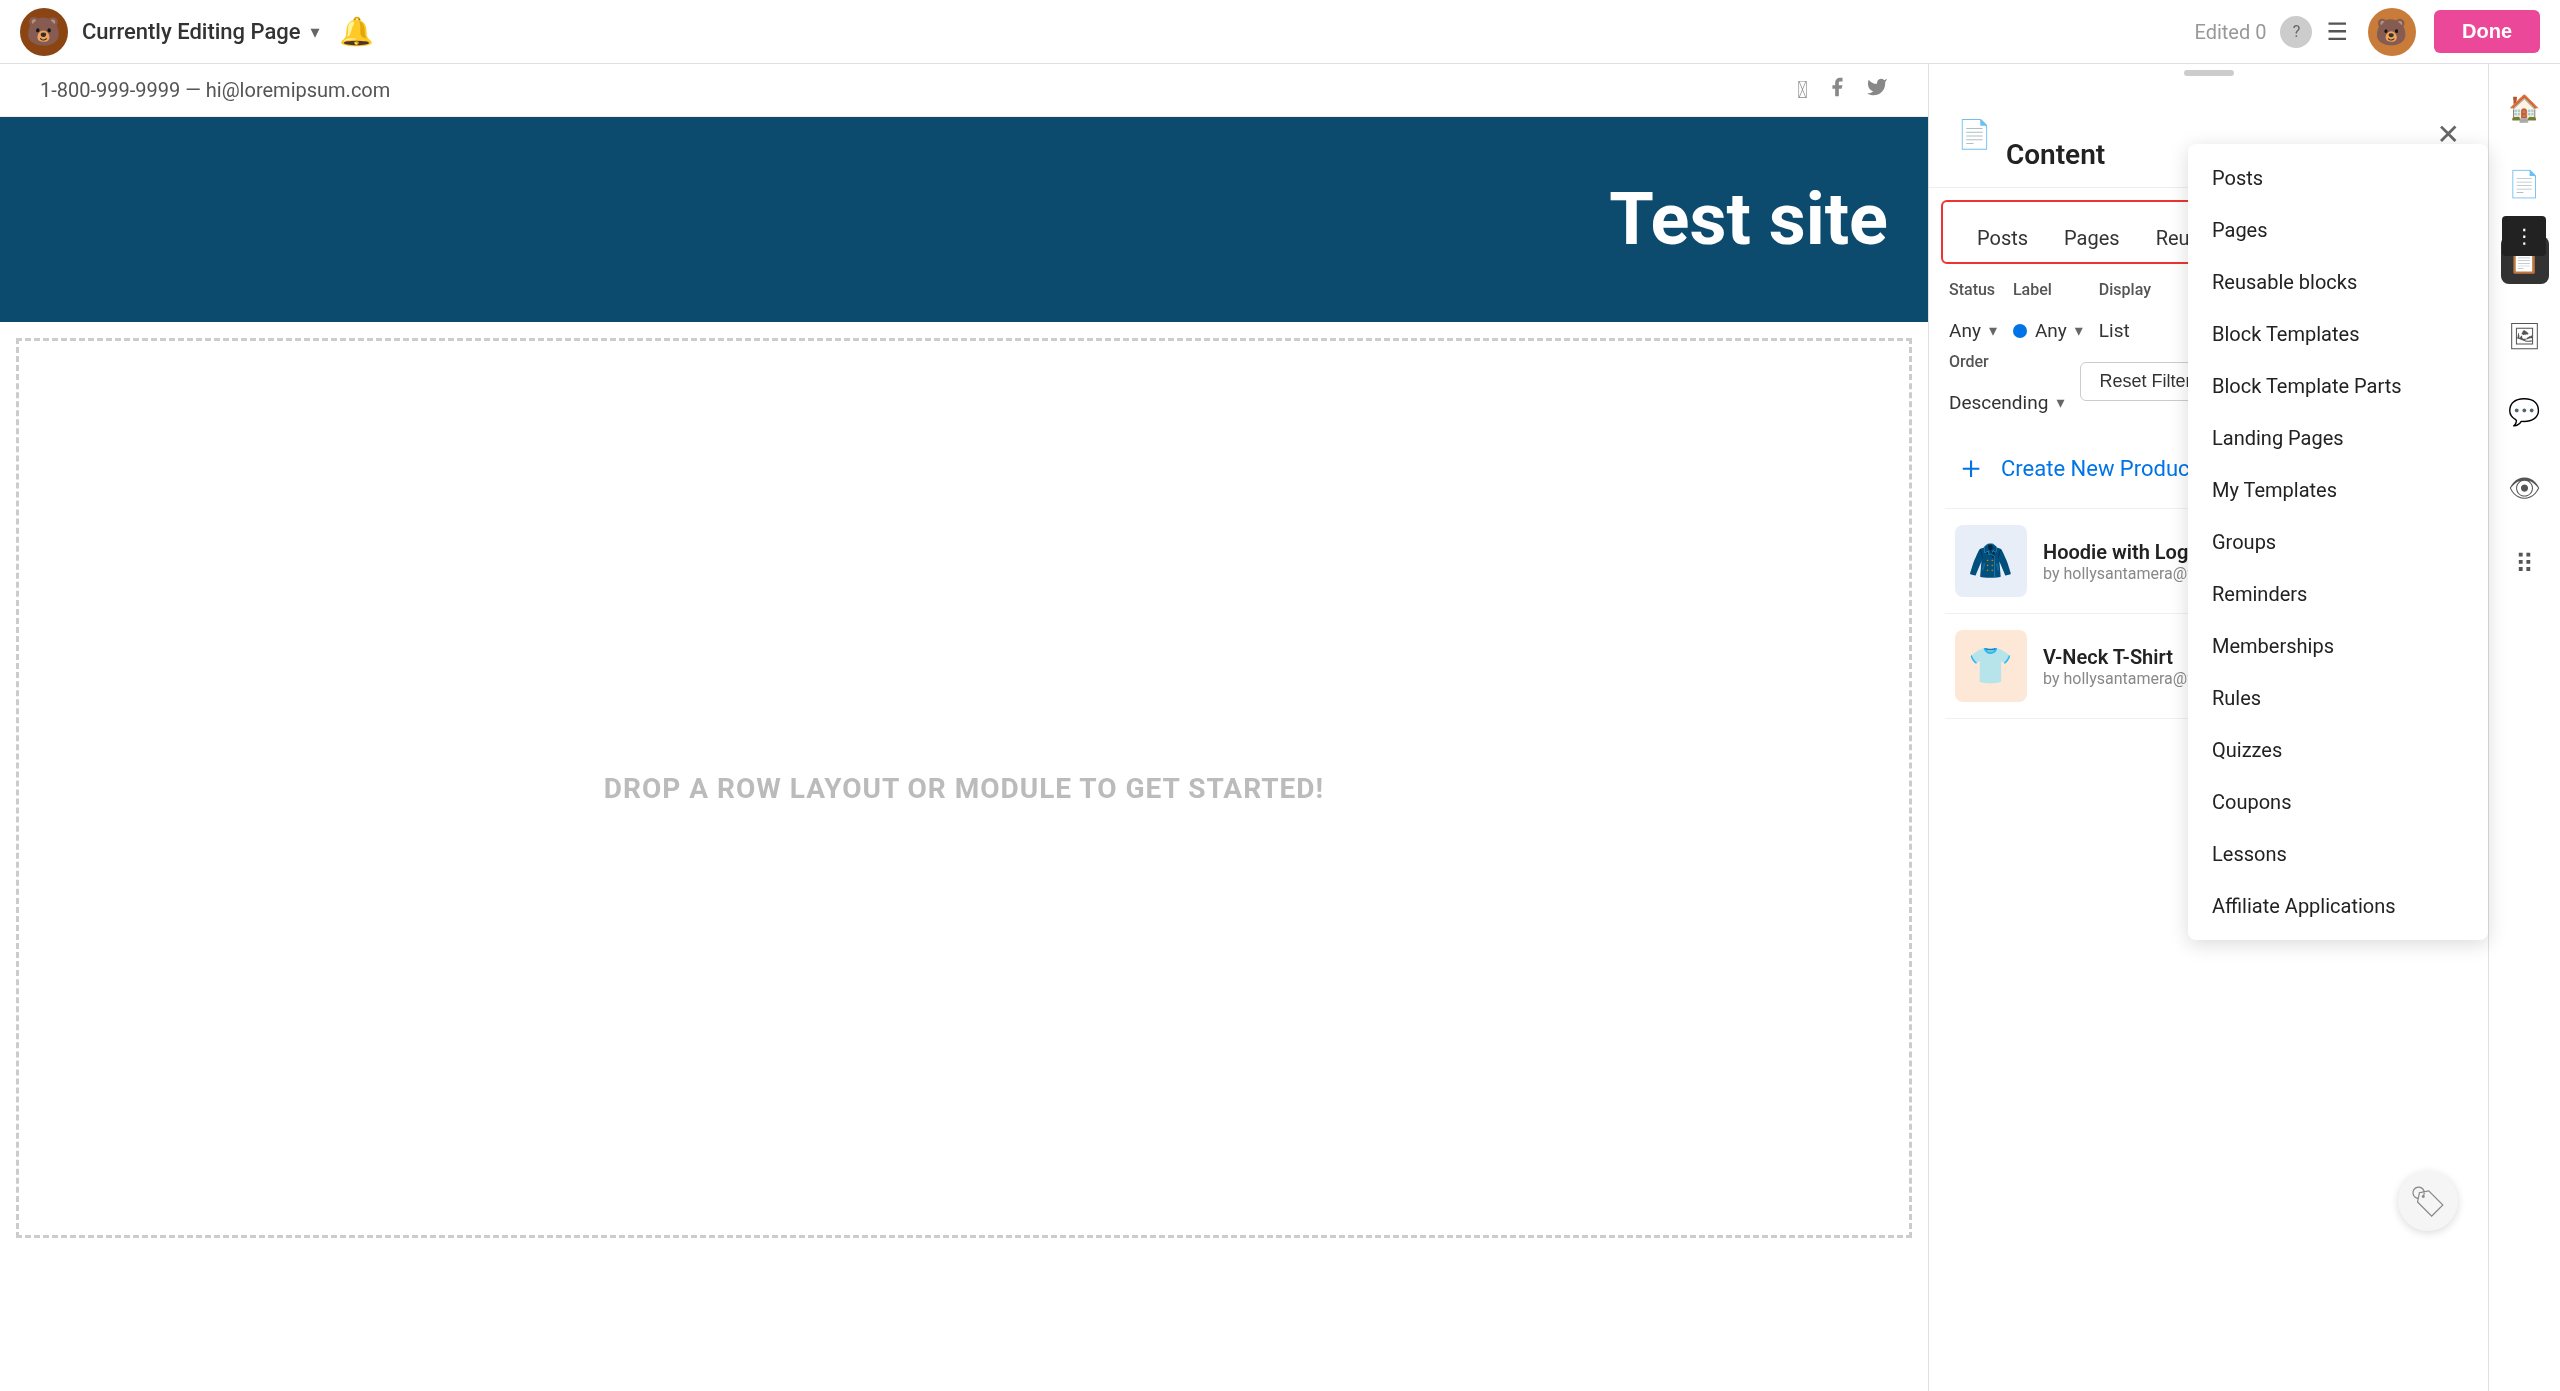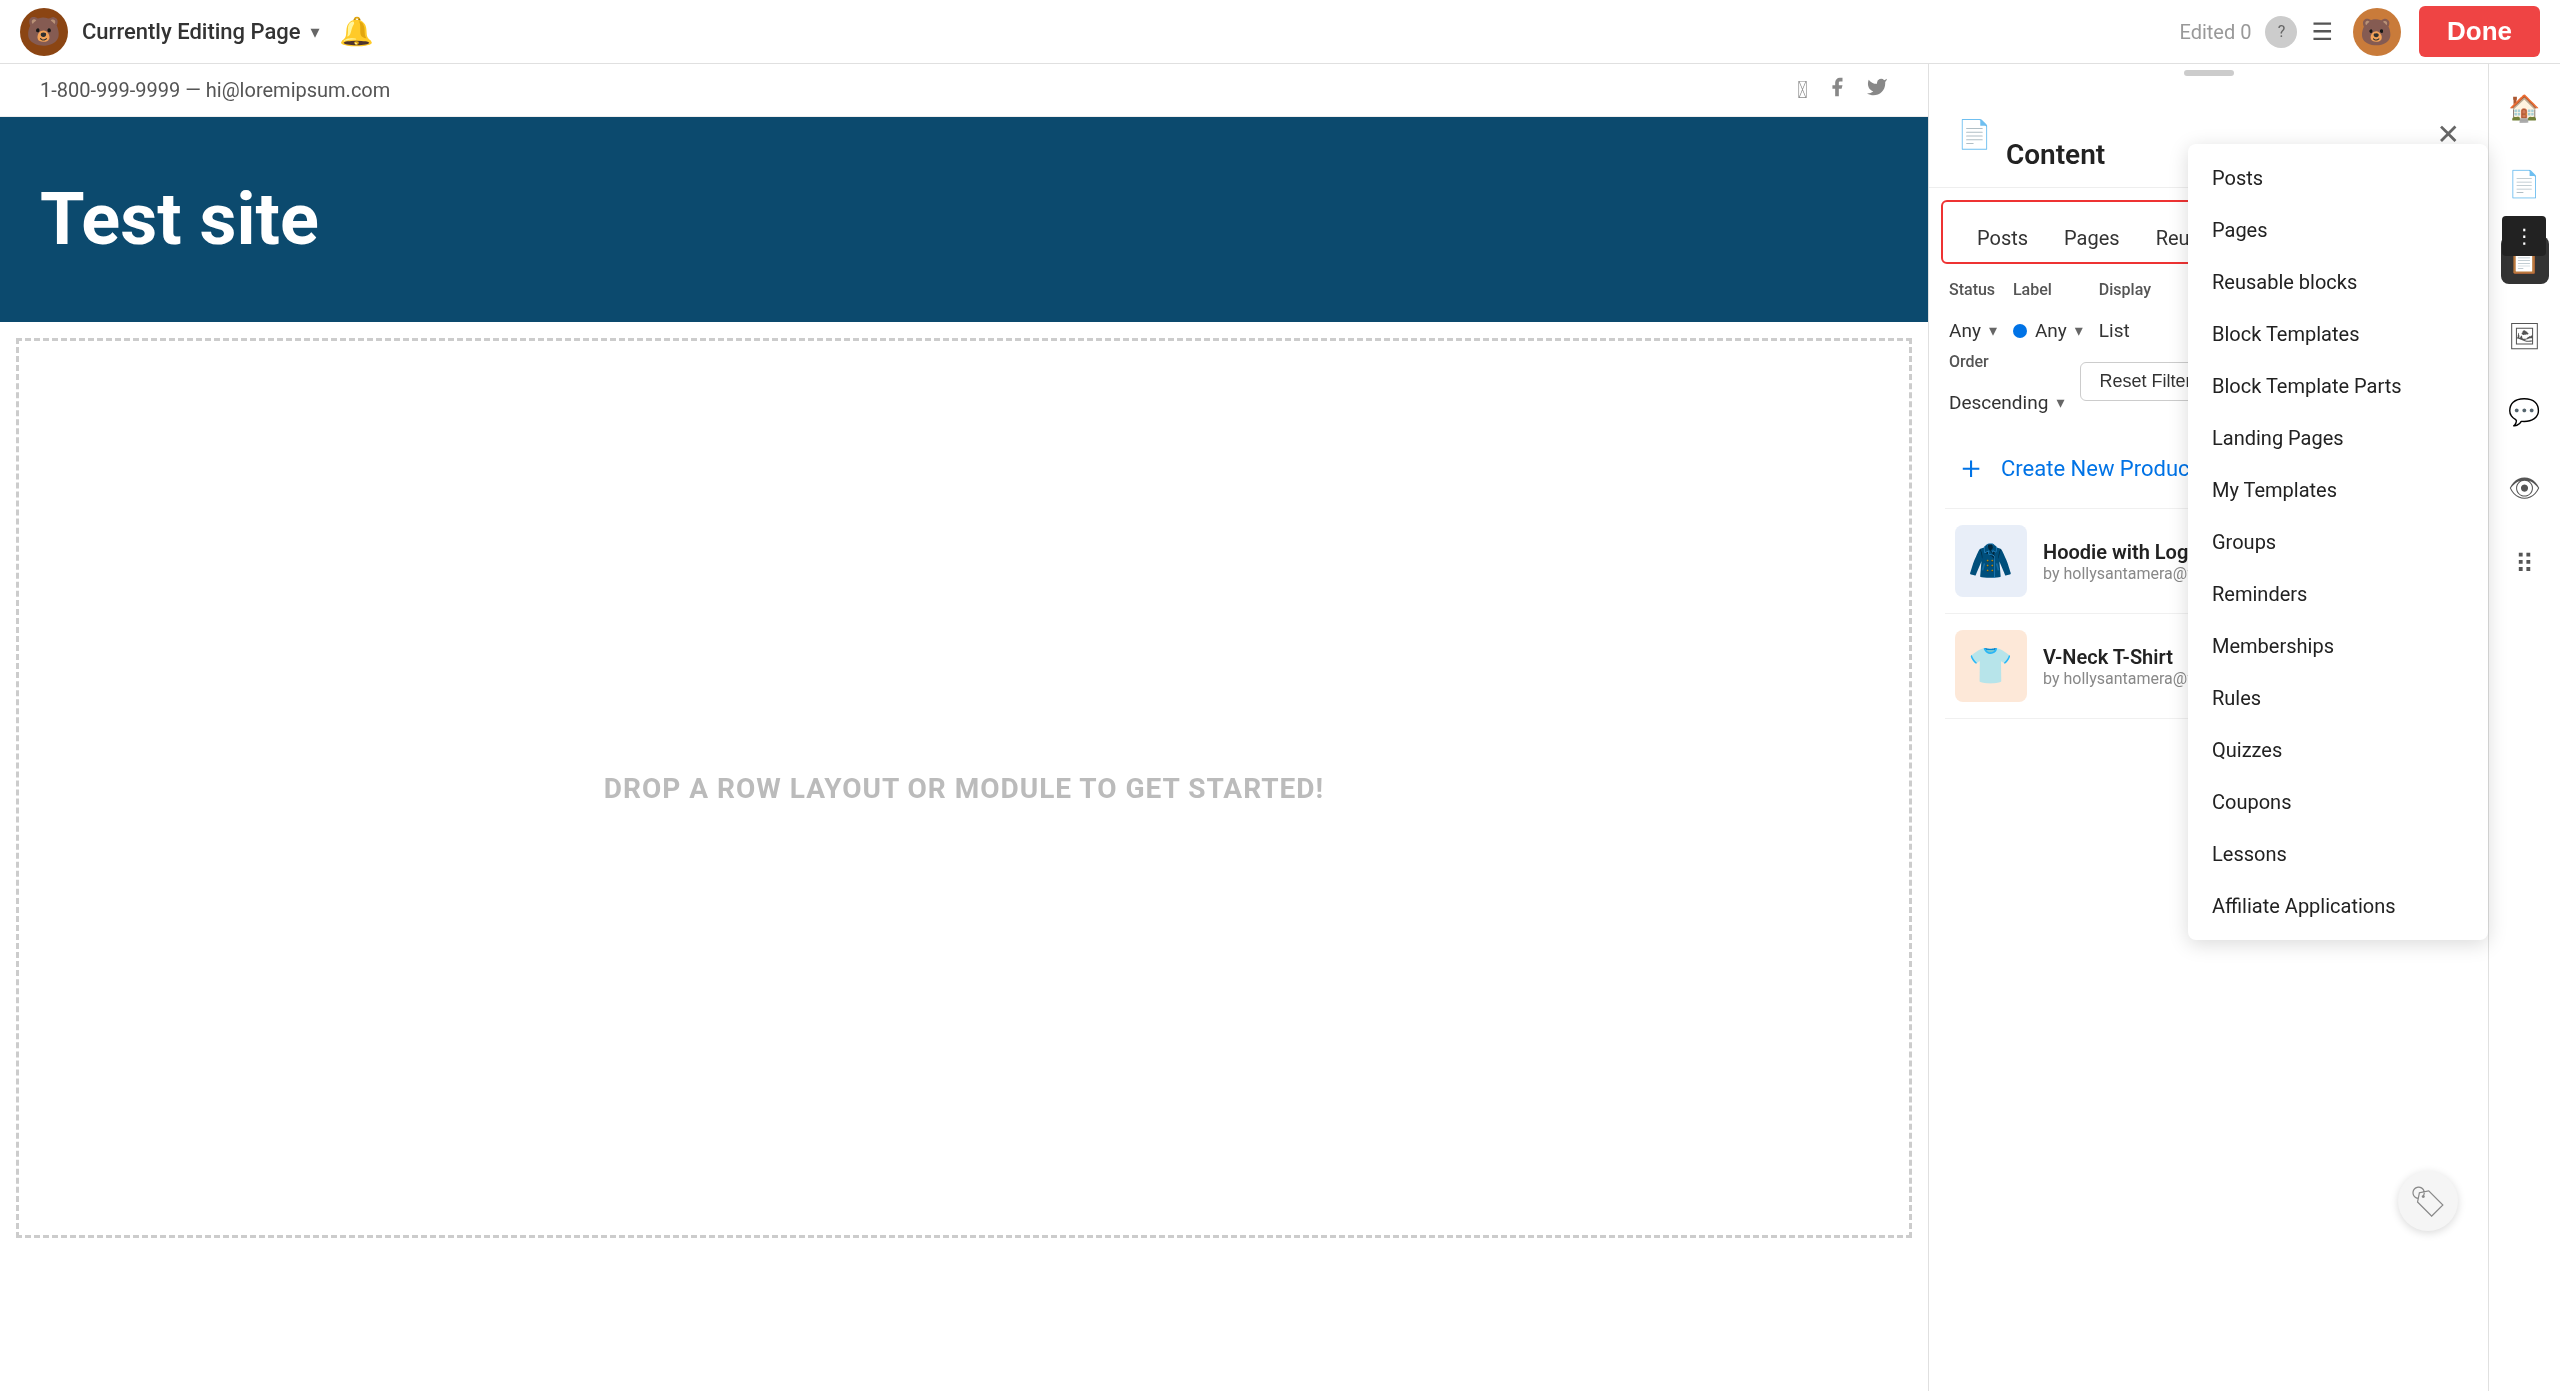--- a/index.html
+++ b/index.html
@@ -63,26 +63,26 @@
       width: 48px; height: 48px;
       border-radius: 50%;
       background: #c97b3a;
       margin-right: 18px;
       cursor: pointer;
       overflow: hidden;
       display: flex; align-items: center; justify-content: center;
       font-size: 26px;
     }
     .top-bar-done {
-      background: #ef4444;
+      background: #ec4899;
       color: #fff;
       border: none;
       border-radius: 6px;
       padding: 10px 28px;
-      font-size: 26px;
+      font-size: 20px;
       font-weight: 600;
       cursor: pointer;
     }
     .top-bar-bell {
       font-size: 28px;
       color: #555;
       margin-left: 20px;
       margin-right: 30px;
       cursor: pointer;
     }
@@ -92,20 +92,21 @@
       display: flex;
       height: calc(1391px - 64px);
     }
 
     
     .canvas-area {
       flex: 1;
       background: #fff;
       position: relative;
       overflow: hidden;
+      text-align: right;
     }
 
     
     .site-header {
       background: #fff;
       padding: 12px 40px;
       display: flex;
       align-items: center;
       justify-content: space-between;
       border-bottom: 1px solid #eee;

